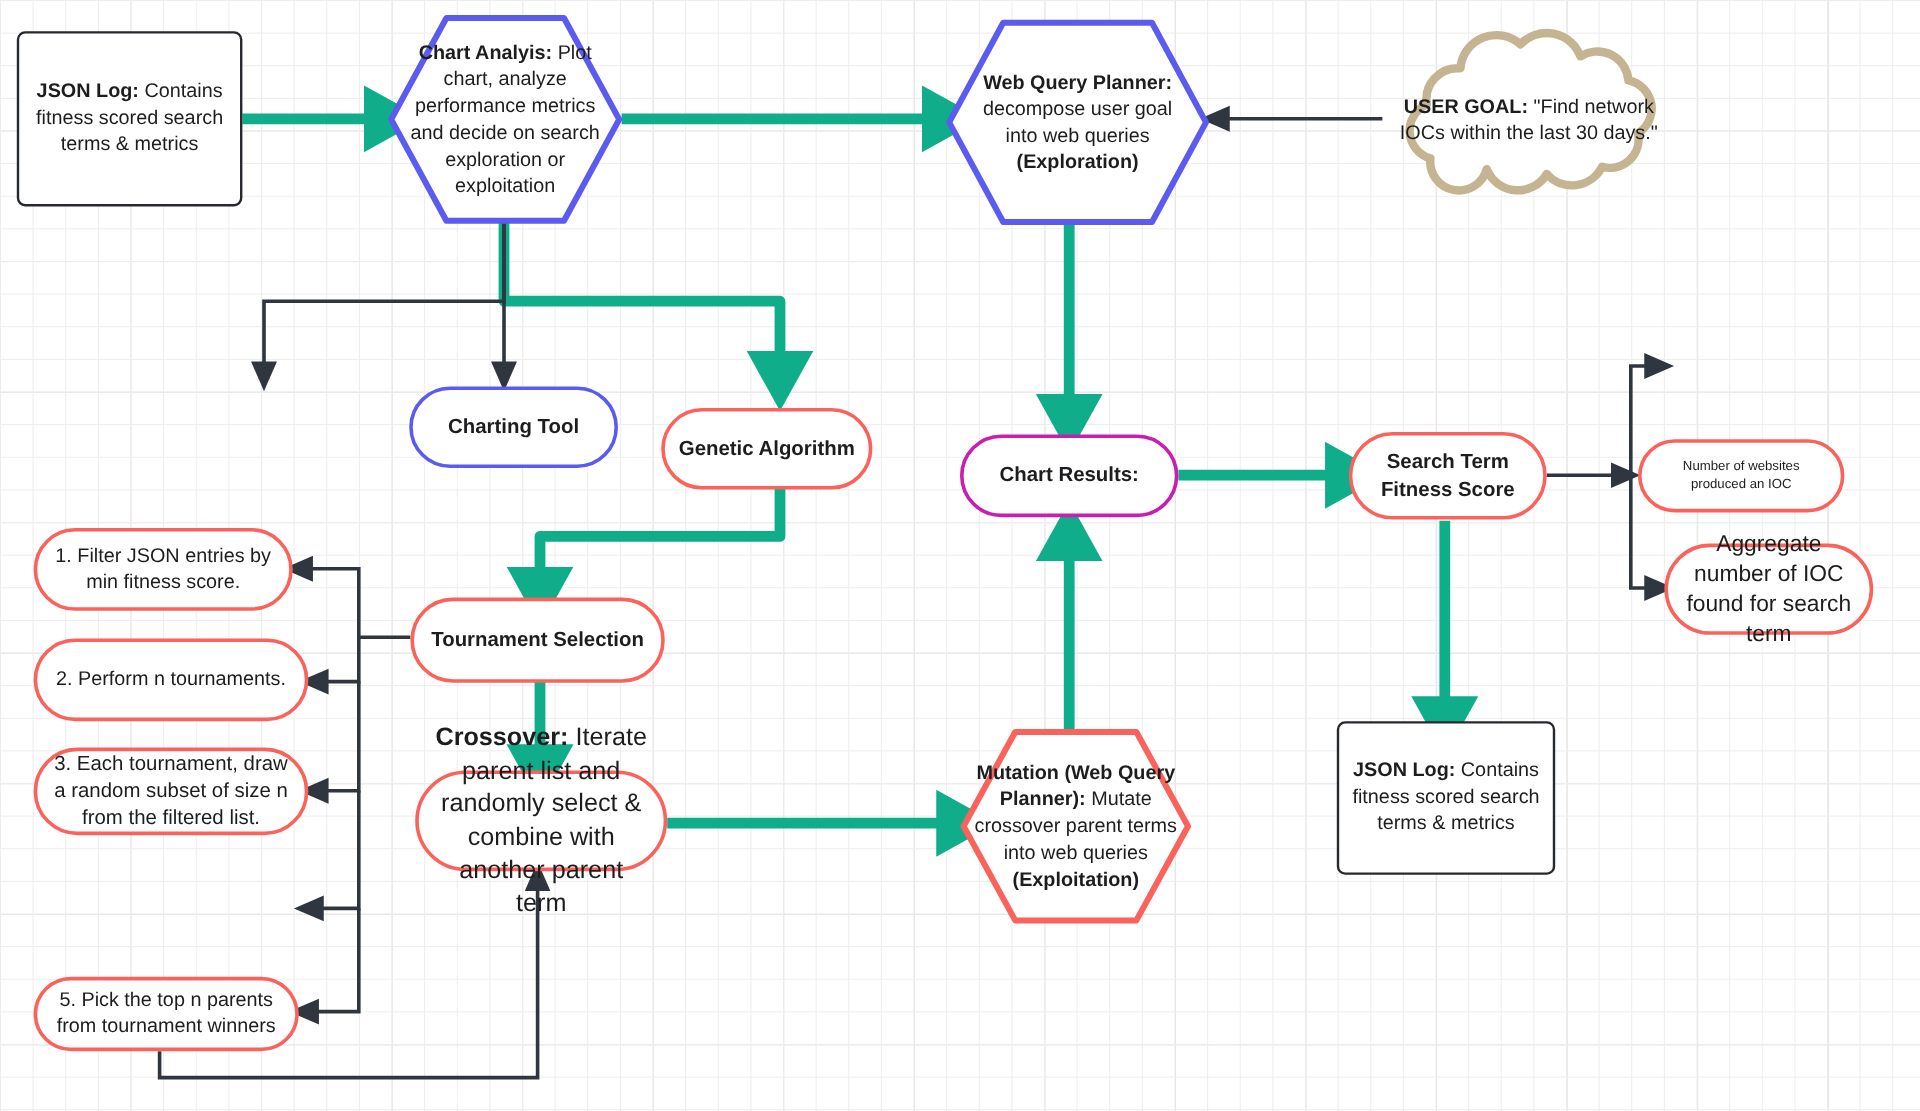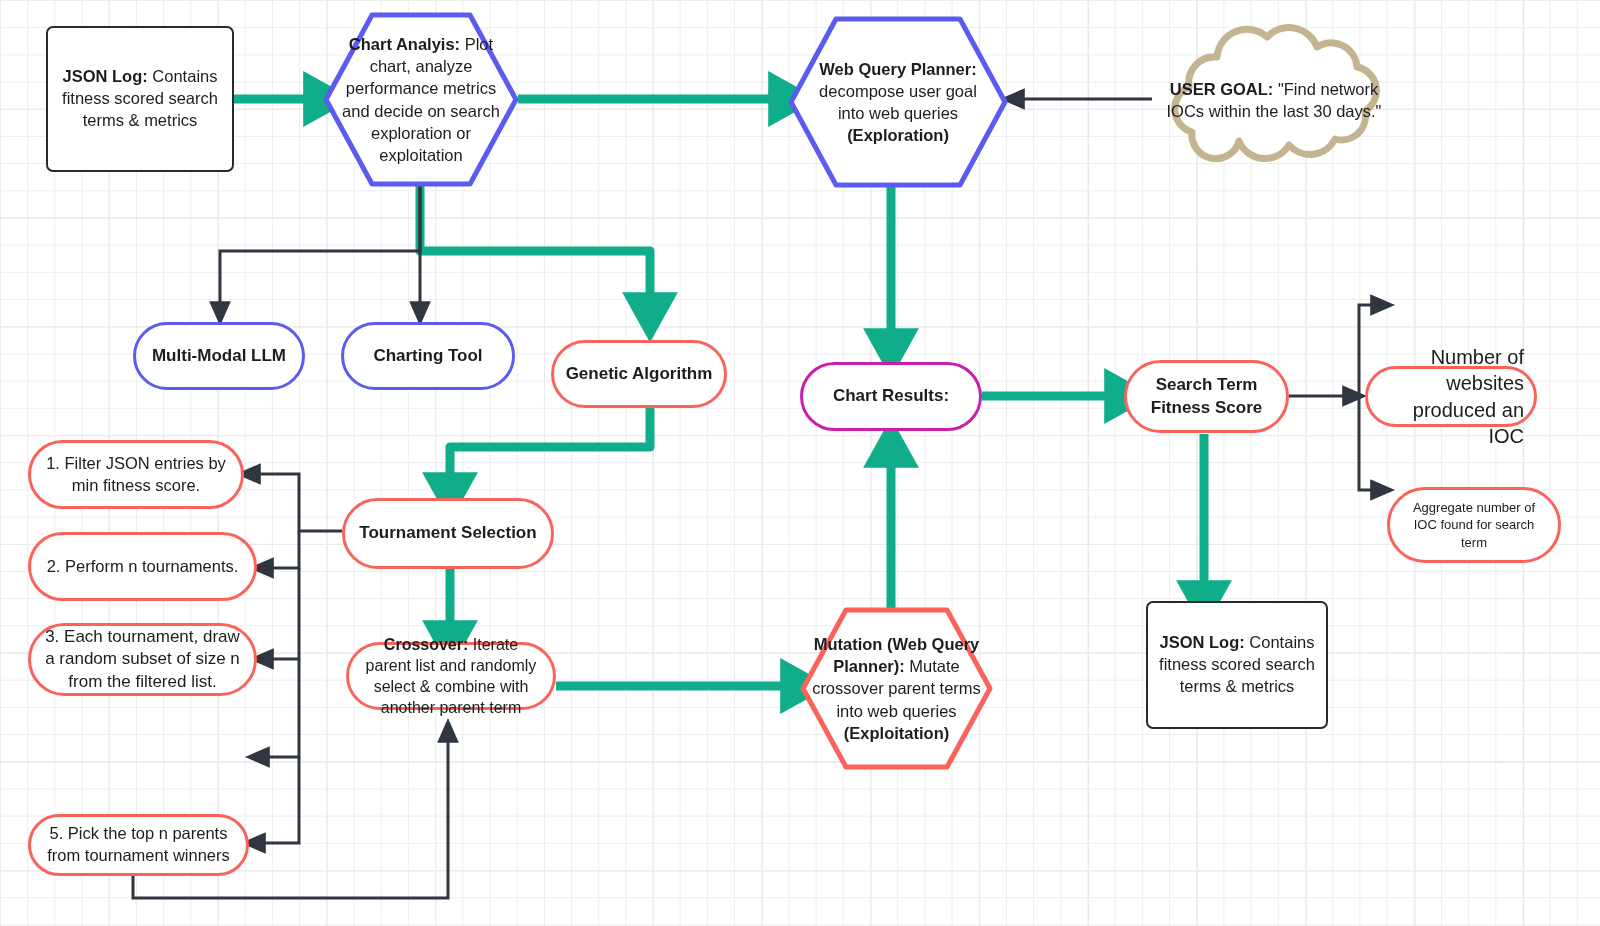--- a/index.html
+++ b/index.html
@@ -27,21 +27,21 @@
   .node{
     position:absolute;
     display:flex;align-items:center;justify-content:center;
     text-align:center;
     box-sizing:border-box;
     background:#ffffff;
     color:#1d1d1f;
     line-height:1.32;
   }
   .node .txt{padding:0 10px;display:block;}
-  .n-rect{border:2.6px solid #26292e;border-radius:7px;margin-left:32px;}
+  .n-rect{border:2.6px solid #26292e;border-radius:7px;}
   .n-round-blue{border:3.4px solid #5b5bf0;border-radius:200px;}
   .n-round-red{border:3.6px solid #fa635c;border-radius:200px;}
   .n-round-mag{border:3.6px solid #c81fae;border-radius:200px;}
 
   .hexwrap{position:absolute;}
   .hexwrap svg{position:absolute;left:0;top:0;overflow:visible;}
   .hexwrap .hextext{
     position:absolute;left:0;top:0;width:100%;height:100%;
     display:flex;align-items:center;justify-content:center;
     text-align:center;line-height:1.34;color:#1d1d1f;
@@ -146,23 +146,20 @@
                a28,28 0 0,1 -50,-4
                a24,24 0 0,1 -47,-9 z" fill="#ffffff" stroke="#c5b491" stroke-width="7" stroke-linejoin="round"></path>
     </svg>
     <div class="cloudtext" style="font-size:16.5px;padding:0 22px;">
       <span>
         <b>USER GOAL:</b><span> "Find network IOCs within the last 30 days."</span>
       </span>
     </div>
   </div>
 
-  <div class="node n-round-blue" style="left:133px;top:322px;width:172px;height:68px;font-size:17px;font-weight:bold;">
-    <span class="txt">Multi-Modal LLM</span>
-  </div>
 
   <div class="node n-round-blue" style="left:341px;top:322px;width:174px;height:68px;font-size:17px;font-weight:bold;">
     <span class="txt">Charting Tool</span>
   </div>
 
   <div class="node n-round-red" style="left:551px;top:340px;width:176px;height:68px;font-size:17px;font-weight:bold;">
     <span class="txt">Genetic Algorithm</span>
   </div>
 
   <div class="node n-round-mag" style="left:800px;top:362px;width:182px;height:69px;font-size:17px;font-weight:bold;">
@@ -170,21 +167,21 @@
   </div>
 
   <div class="node n-round-red" style="left:1124px;top:360px;width:165px;height:73px;font-size:17px;font-weight:bold;">
     <span class="txt">Search Term Fitness Score</span>
   </div>
 
   <div class="node n-round-red" style="left:342px;top:498px;width:212px;height:71px;font-size:17px;font-weight:bold;">
     <span class="txt">Tournament Selection</span>
   </div>
 
-  <div class="node n-round-red" style="left:346px;top:642px;width:210px;height:68px;font-size:16px;text-align:center;">
+  <div class="node n-round-red" style="left:346px;top:642px;width:210px;height:84px;font-size:21px;text-align:center;">
     <span class="txt">
       <b>Crossover:</b><span> Iterate parent list and randomly select &amp; combine with another parent term</span>
     </span>
   </div>
 
   <div class="hexwrap" style="left:800px;top:607px;width:193px;height:163px;">
     <svg width="193" height="163" viewBox="0 0 193 163">
       <polygon points="46,3 147,3 190,81.5 147,160 46,160 3,81.5" fill="#ffffff" stroke="#fa635c" stroke-width="5" stroke-linejoin="round"></polygon>
     </svg>
     <div class="hextext" style="font-size:16.5px;padding:0 6px;">
@@ -211,21 +208,21 @@
   <div class="node n-round-red" style="left:28px;top:623px;width:229px;height:73px;font-size:17px;">
     <span class="txt">3. Each tournament, draw a random subset of size n from the filtered list.</span>
   </div>
 
 
   <div class="node n-round-red" style="left:28px;top:814px;width:221px;height:62px;font-size:16.5px;">
     <span class="txt">5. Pick the top n parents from tournament winners</span>
   </div>
 
 
-  <div class="node n-round-red" style="left:1365px;top:366px;width:172px;height:61px;font-size:20px;text-align:right;">
+  <div class="node n-round-red" style="left:1365px;top:366px;width:172px;height:61px;font-size:11px;">
     <span class="txt">Number of websites produced an IOC</span>
   </div>
 
-  <div class="node n-round-red" style="left:1387px;top:453px;width:174px;height:76px;font-size:13px;margin-top:34px;">
+  <div class="node n-round-red" style="left:1387px;top:453px;width:174px;height:76px;font-size:19px;">
     <span class="txt">Aggregate number of IOC found for search term</span>
   </div>
 
 </div>
 
 </body></html>

